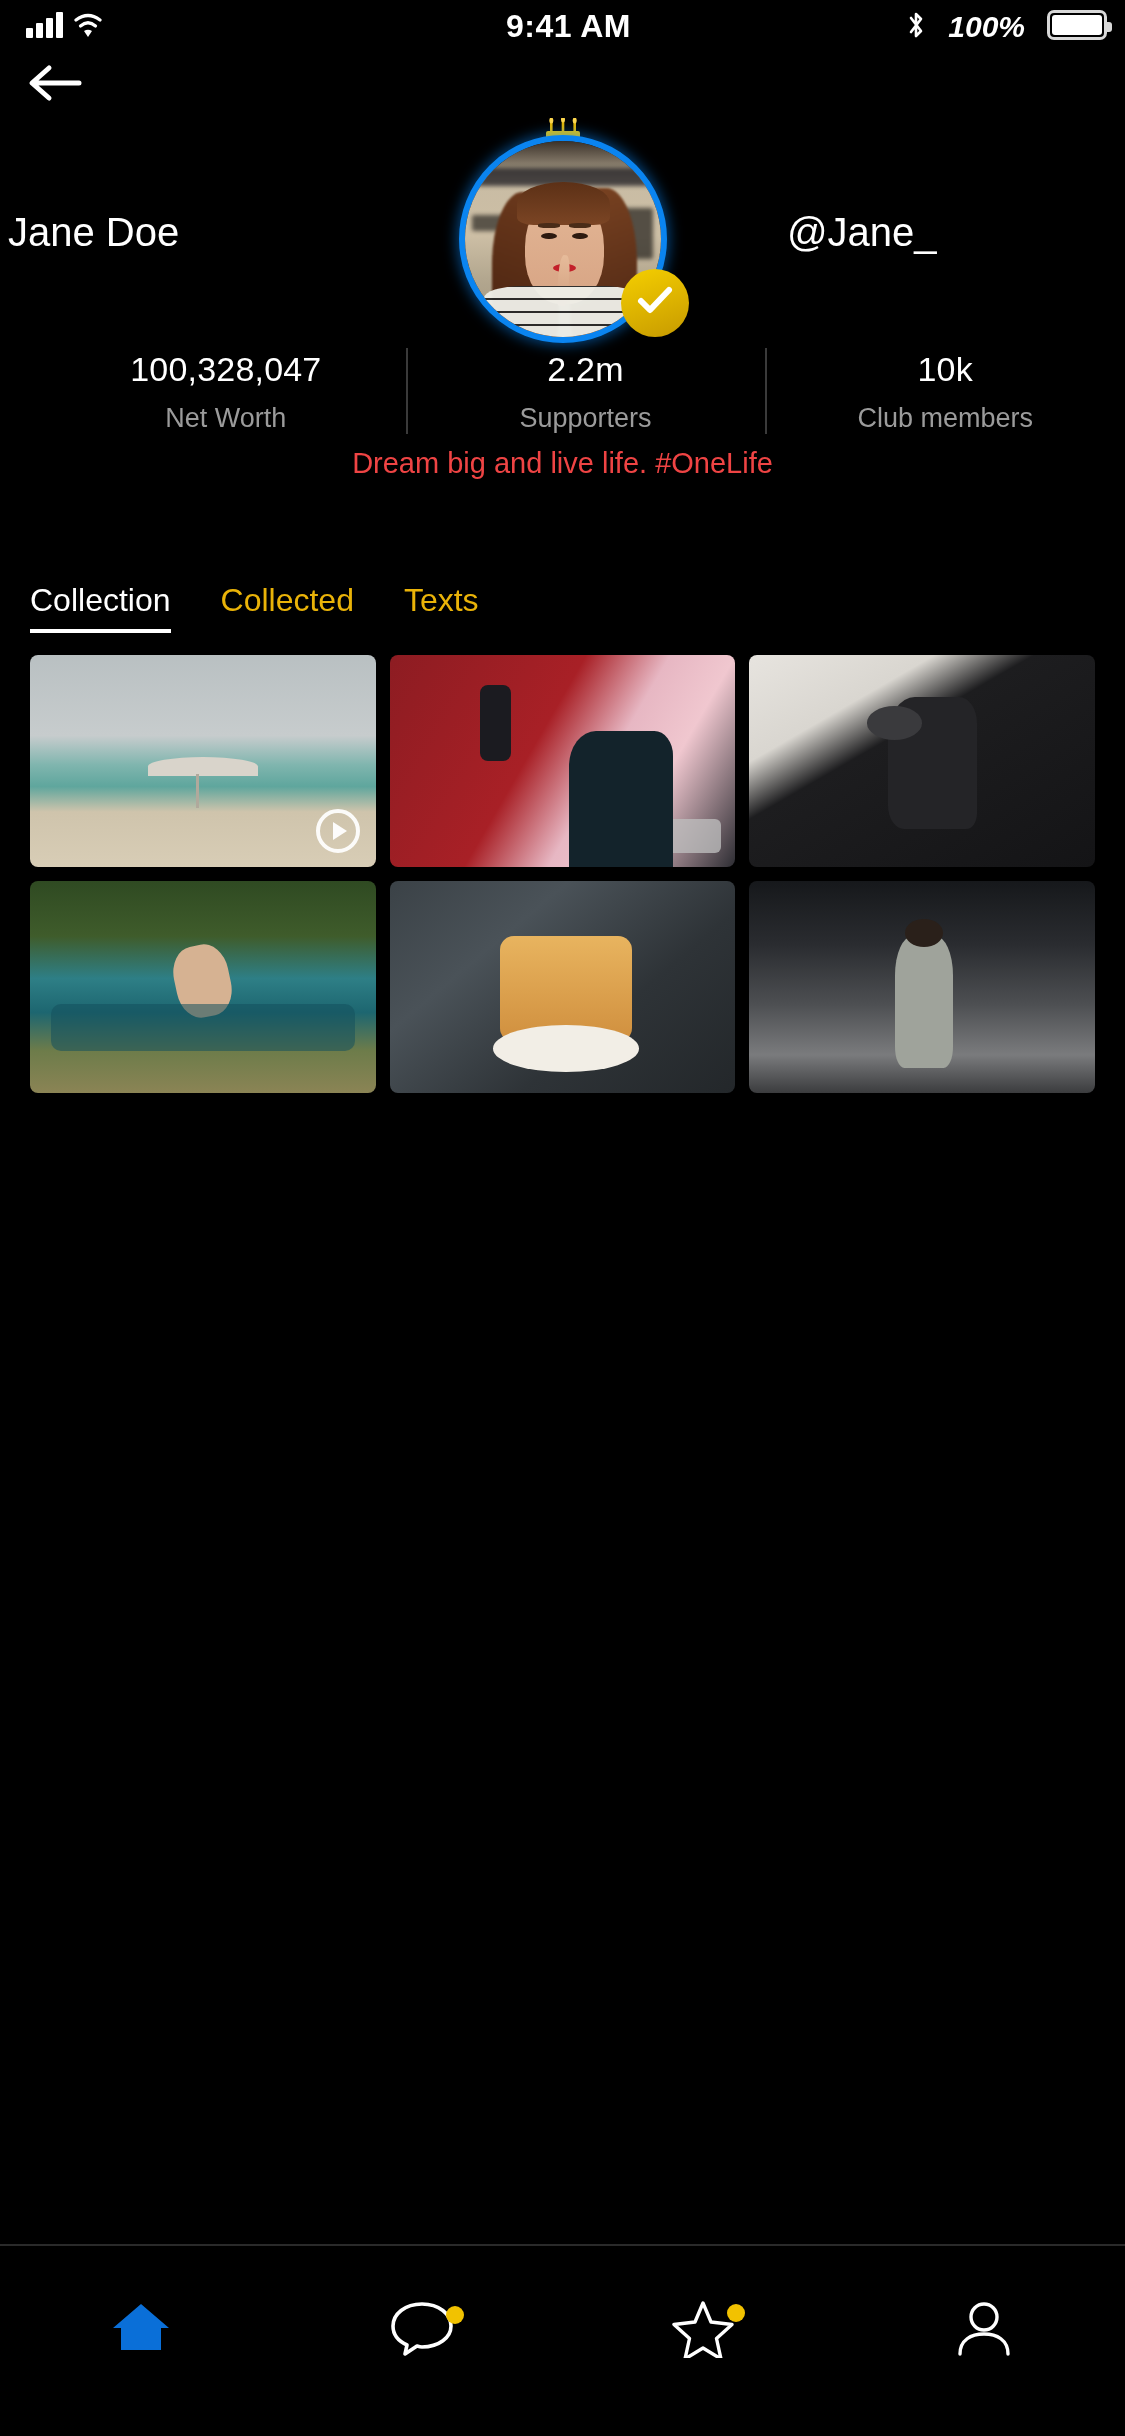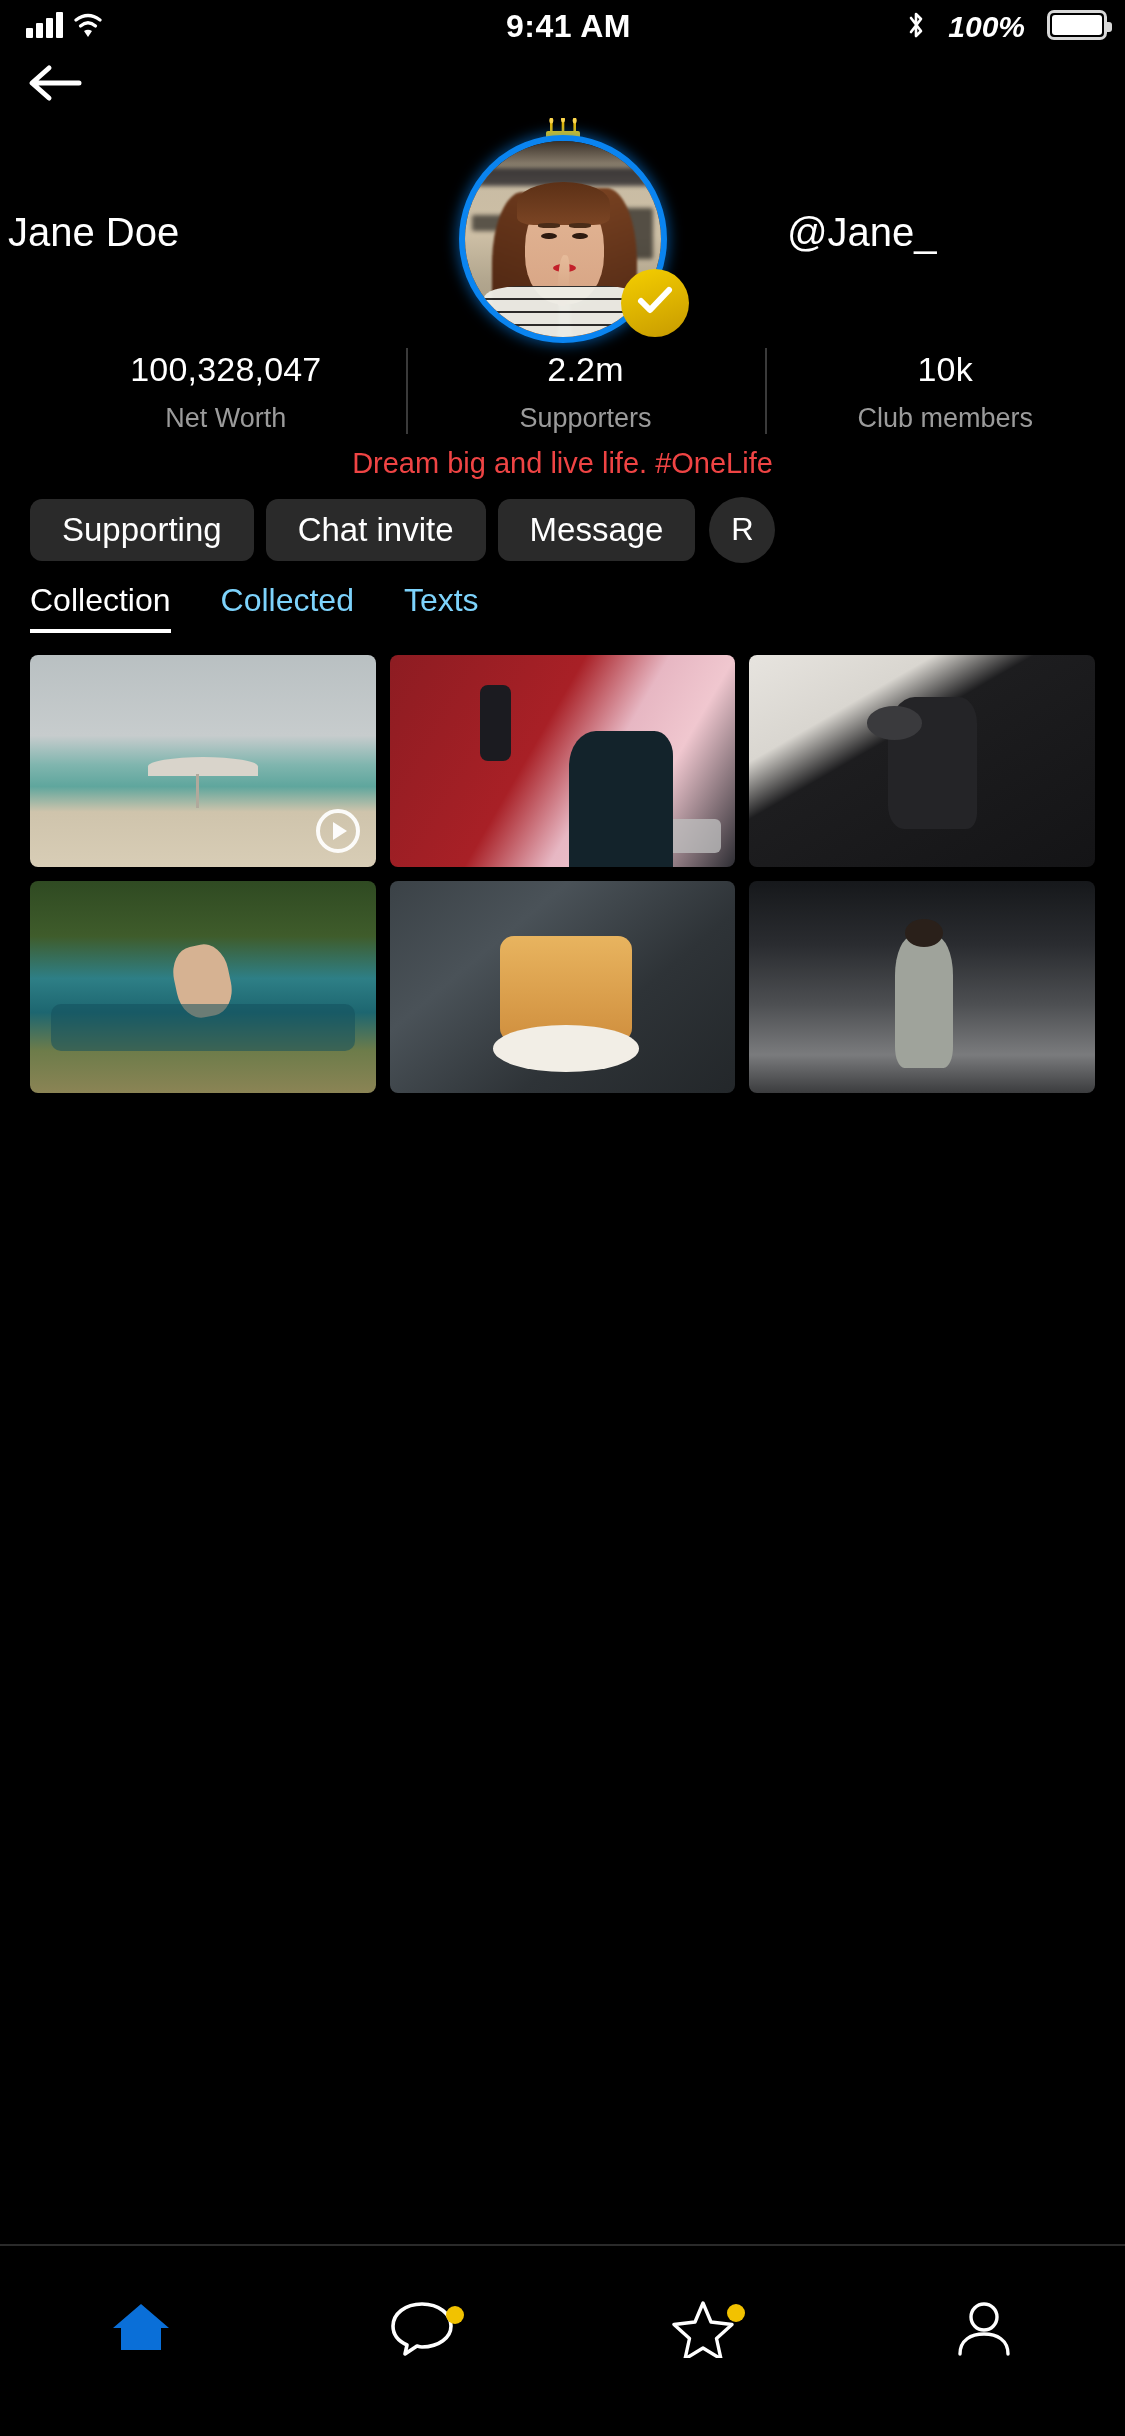--- a/index.html
+++ b/index.html
@@ -142,21 +142,21 @@
     display:flex; align-items:center; justify-content:center; font-size: 31px; color:#fff;
     flex: 0 0 auto; margin-left: 2px; cursor:pointer;
   }
 
   
   .tabs {
     position: absolute; top: 582px; left: 30px; right: 0;
     display: flex; gap: 0; align-items: flex-end;
   }
   .tab {
-    font-size: 32px; color:#7dd3fc; padding: 0 28px 14px 0; cursor:pointer; position: relative;
+    font-size: 32px; color:#eab308; padding: 0 28px 14px 0; cursor:pointer; position: relative;
     margin-right: 22px;
   }
   .tab.active { color:#fff; }
   .tab.active::after {
     content:''; position:absolute; left:0; right: 28px; bottom: 0; height: 4px; background:#fff;
   }
 
   
   .grid {
     position: absolute; top: 655px; left: 30px;
@@ -321,26 +321,20 @@
       <div class="stat-lbl">Supporters</div>
     </div>
     <div class="stat">
       <div class="stat-val">10k</div>
       <div class="stat-lbl">Club members</div>
     </div>
   </div>
 
   <div class="bio">Dream big and live life. #OneLife</div>
 
-  <div class="actions">
-    <div class="abtn">Supporting</div>
-    <div class="abtn">Chat invite</div>
-    <div class="abtn">Message</div>
-    <div class="abtn-round">R</div>
-  </div>
 
   <div class="tabs">
     <div class="tab active">Collection</div>
     <div class="tab">Collected</div>
     <div class="tab">Texts</div>
   </div>
 
   <div class="grid">
     <div class="cell im1">
       <div class="badge-play"></div>

